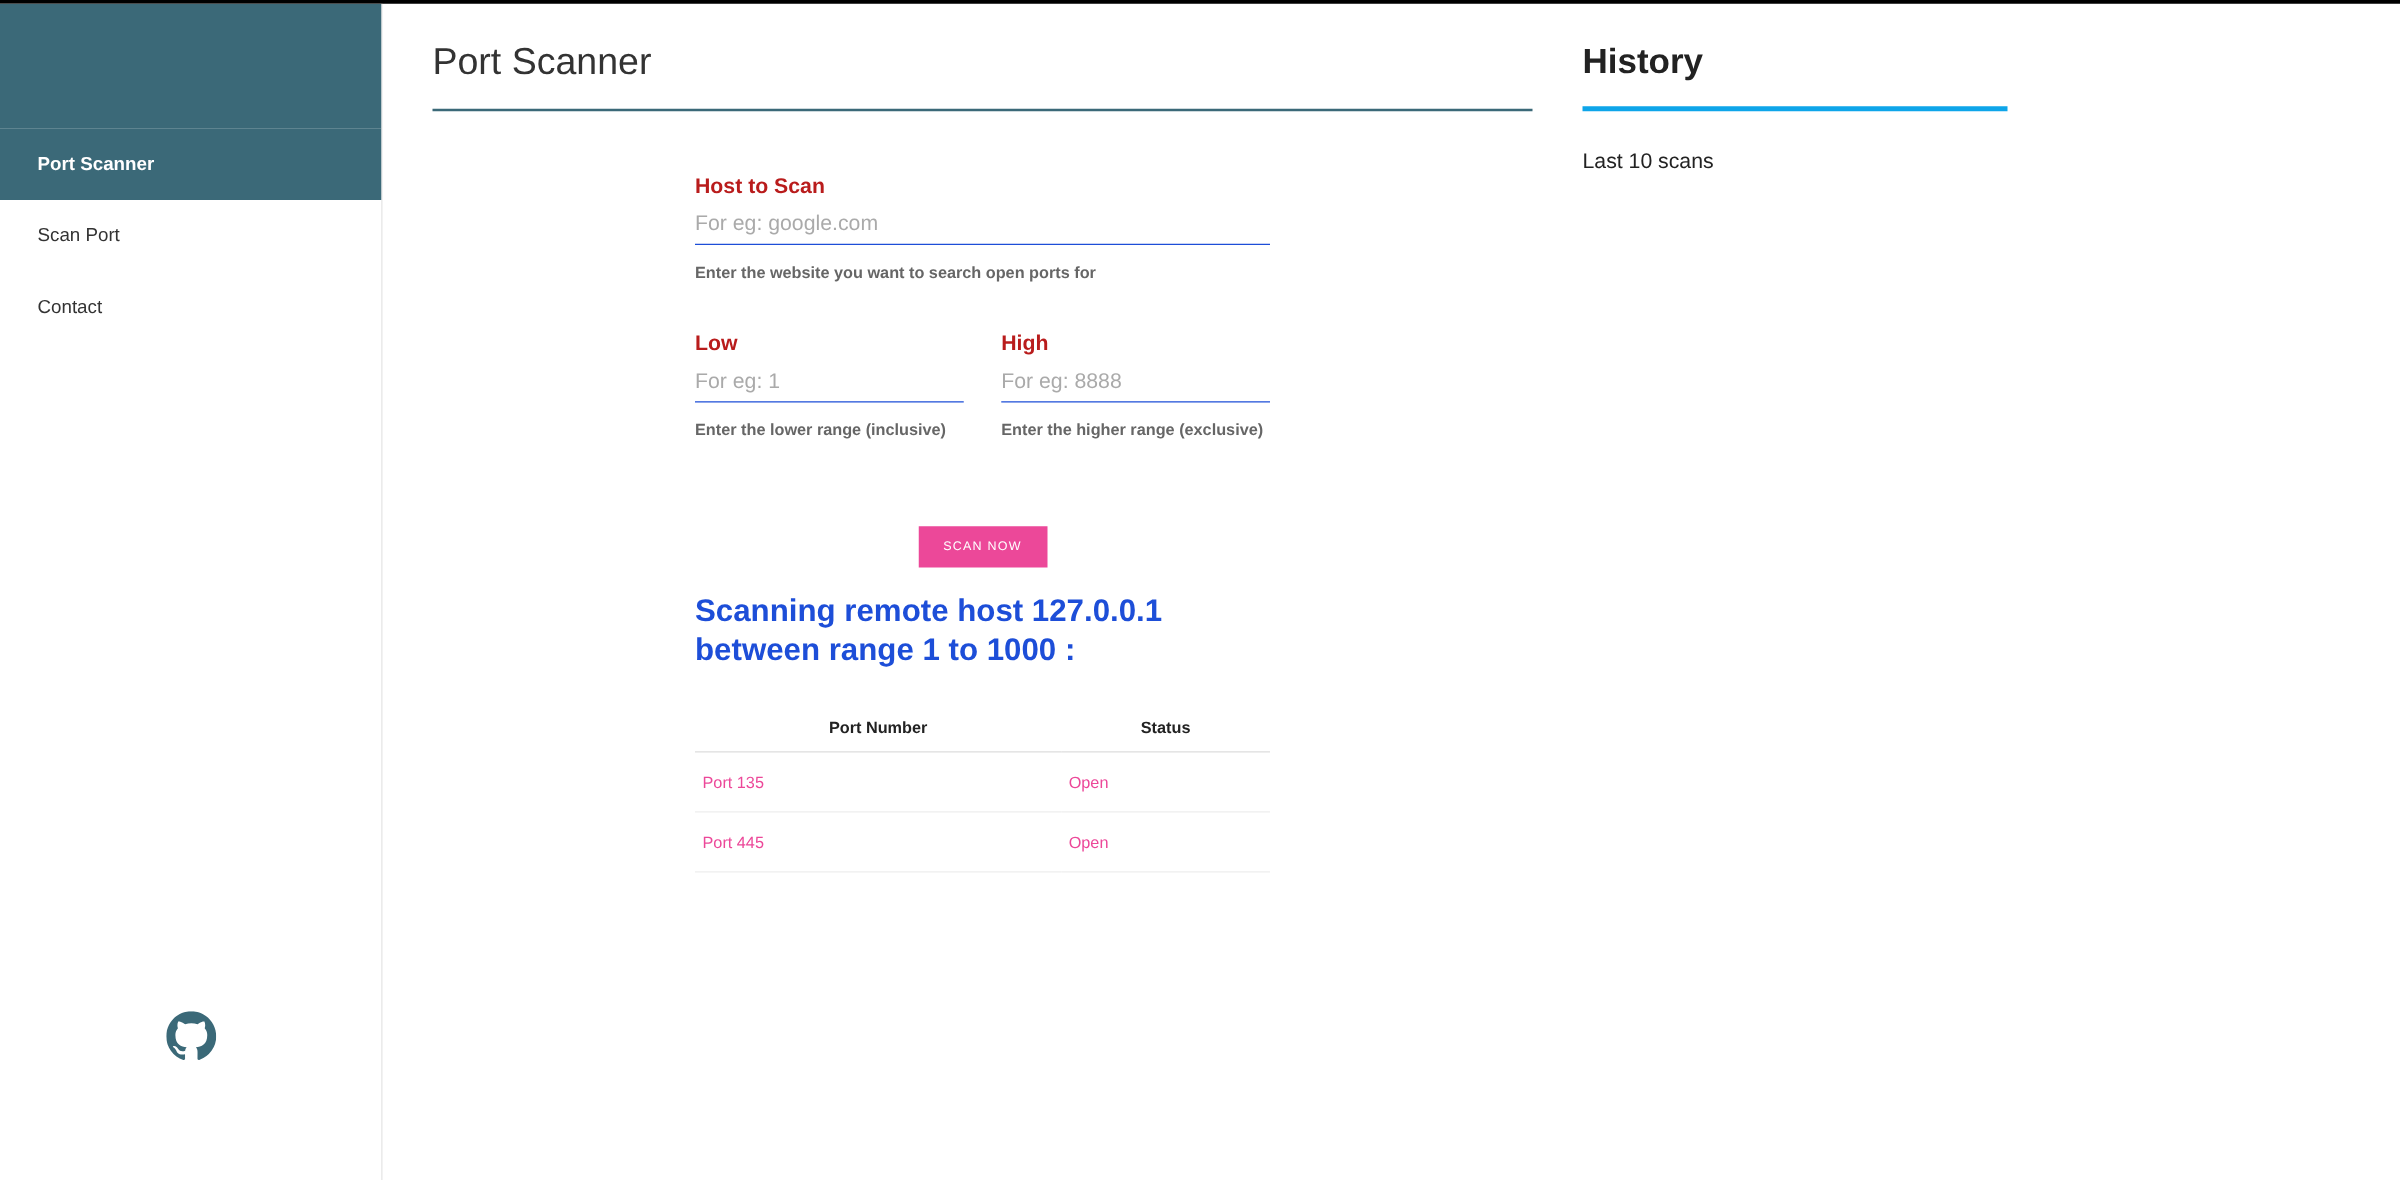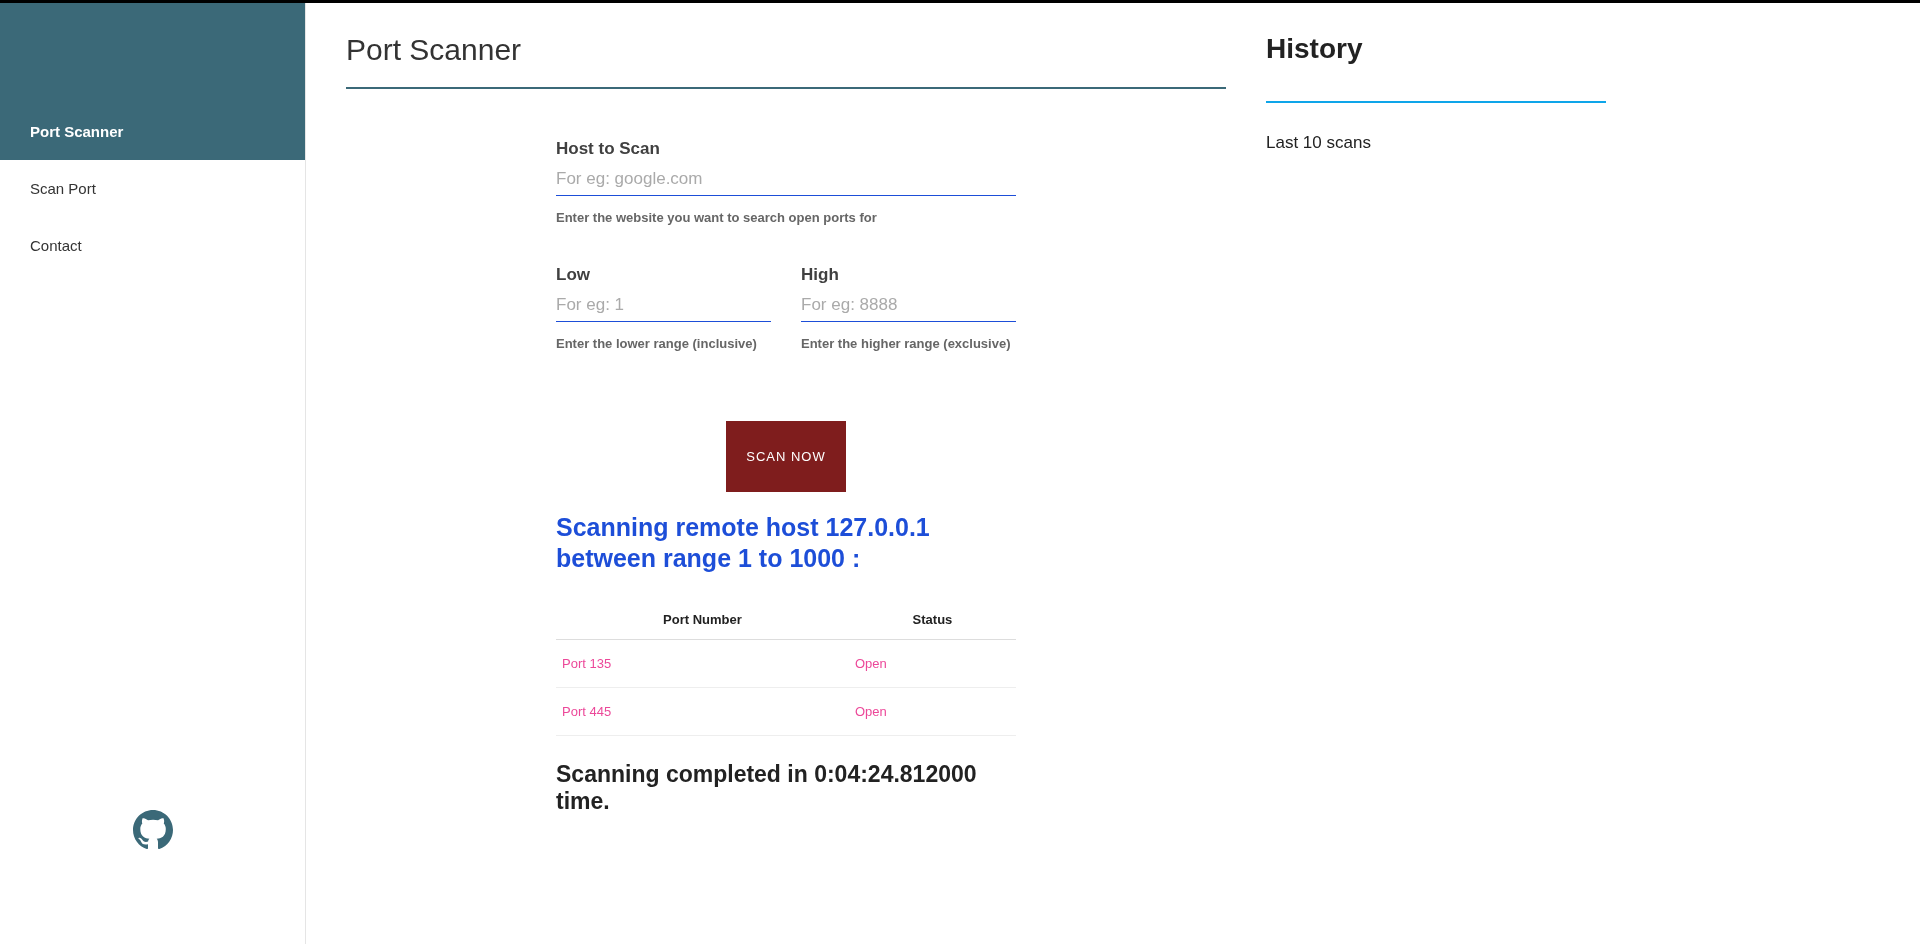--- a/index.html
+++ b/index.html
@@ -60,39 +60,39 @@
   font-weight: 400;
   color: #333;
   padding-bottom: 20px;
   border-bottom: 2px solid #3b6978;
   margin-bottom: 50px;
 }
 h1.history-title {
   font-size: 28px;
   font-weight: 600;
   color: #222;
-  padding-bottom: 36px;
-  border-bottom: 2px solid #0ea5e9;
+  padding-bottom: 20px;
+  border-bottom: 4px solid #0ea5e9;
   margin-bottom: 30px;
   font-family: "Segoe UI Semibold", "Segoe UI", Arial, sans-serif;
 }
 .history-sub {
   font-size: 17px;
   font-weight: 400;
   color: #222;
 }
 .form-area {
   width: 460px;
   margin: 0 auto;
 }
 .field-group { margin-bottom: 40px; }
 .field-label {
   font-size: 17px;
   font-weight: 600;
-  color: #404040;
+  color: #b91c1c;
   margin-bottom: 4px;
   display: block;
 }
 .text-input {
   width: 100%;
   border: none;
   border-bottom: 1px solid #1d4ed8;
   font-size: 17px;
   padding: 6px 0;
   outline: none;
@@ -103,25 +103,25 @@
 .helper {
   font-size: 13px;
   color: #666;
   margin-top: 14px;
   font-weight: bold;
 }
 .two-col { display: flex; gap: 30px; }
 .two-col .col { flex: 1; }
 .btn-row { text-align: center; margin: 30px 0 20px 0; }
 .scan-btn {
-  background: #7f1d1d;
+  background: #ec4899;
   color: #fff;
   border: none;
-  padding: 28px 20px;
-  font-size: 13px;
+  padding: 11px 20px;
+  font-size: 10px;
   letter-spacing: 1px;
   cursor: pointer;
 }
 .result-heading {
   font-size: 25px;
   font-weight: 700;
   color: #1d4ed8;
   margin-bottom: 25px;
   line-height: 1.25;
 }
@@ -213,21 +213,20 @@
               <td>Port 135</td>
               <td>Open</td>
             </tr>
             <tr>
               <td>Port 445</td>
               <td>Open</td>
             </tr>
           </tbody>
         </table>
 
-        <h3 class="completion">Scanning completed in 0:04:24.812000 time.</h3>
       </div>
     </section>
 
     <aside class="right">
       <h1 class="history-title">History</h1>
       <div class="history-sub">Last 10 scans</div>
     </aside>
   </main>
 </div>
 

